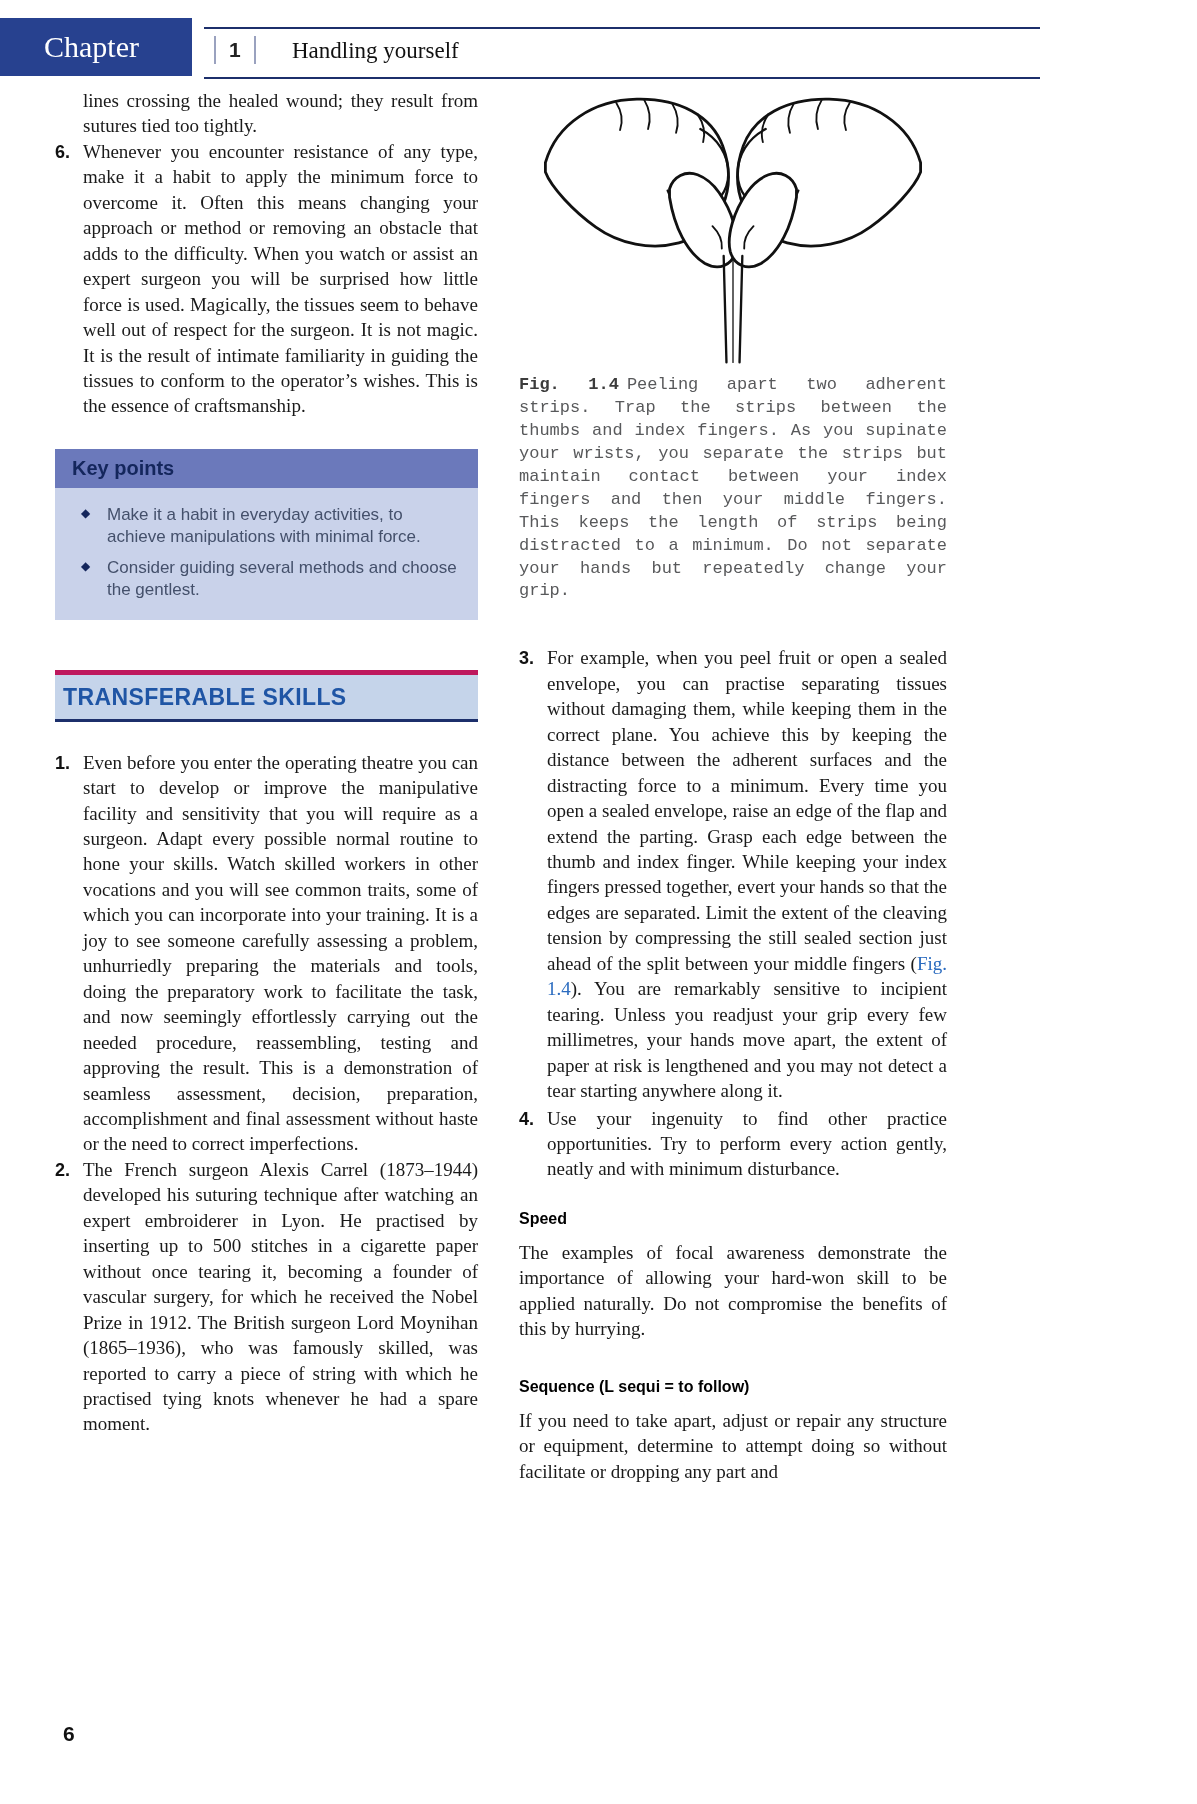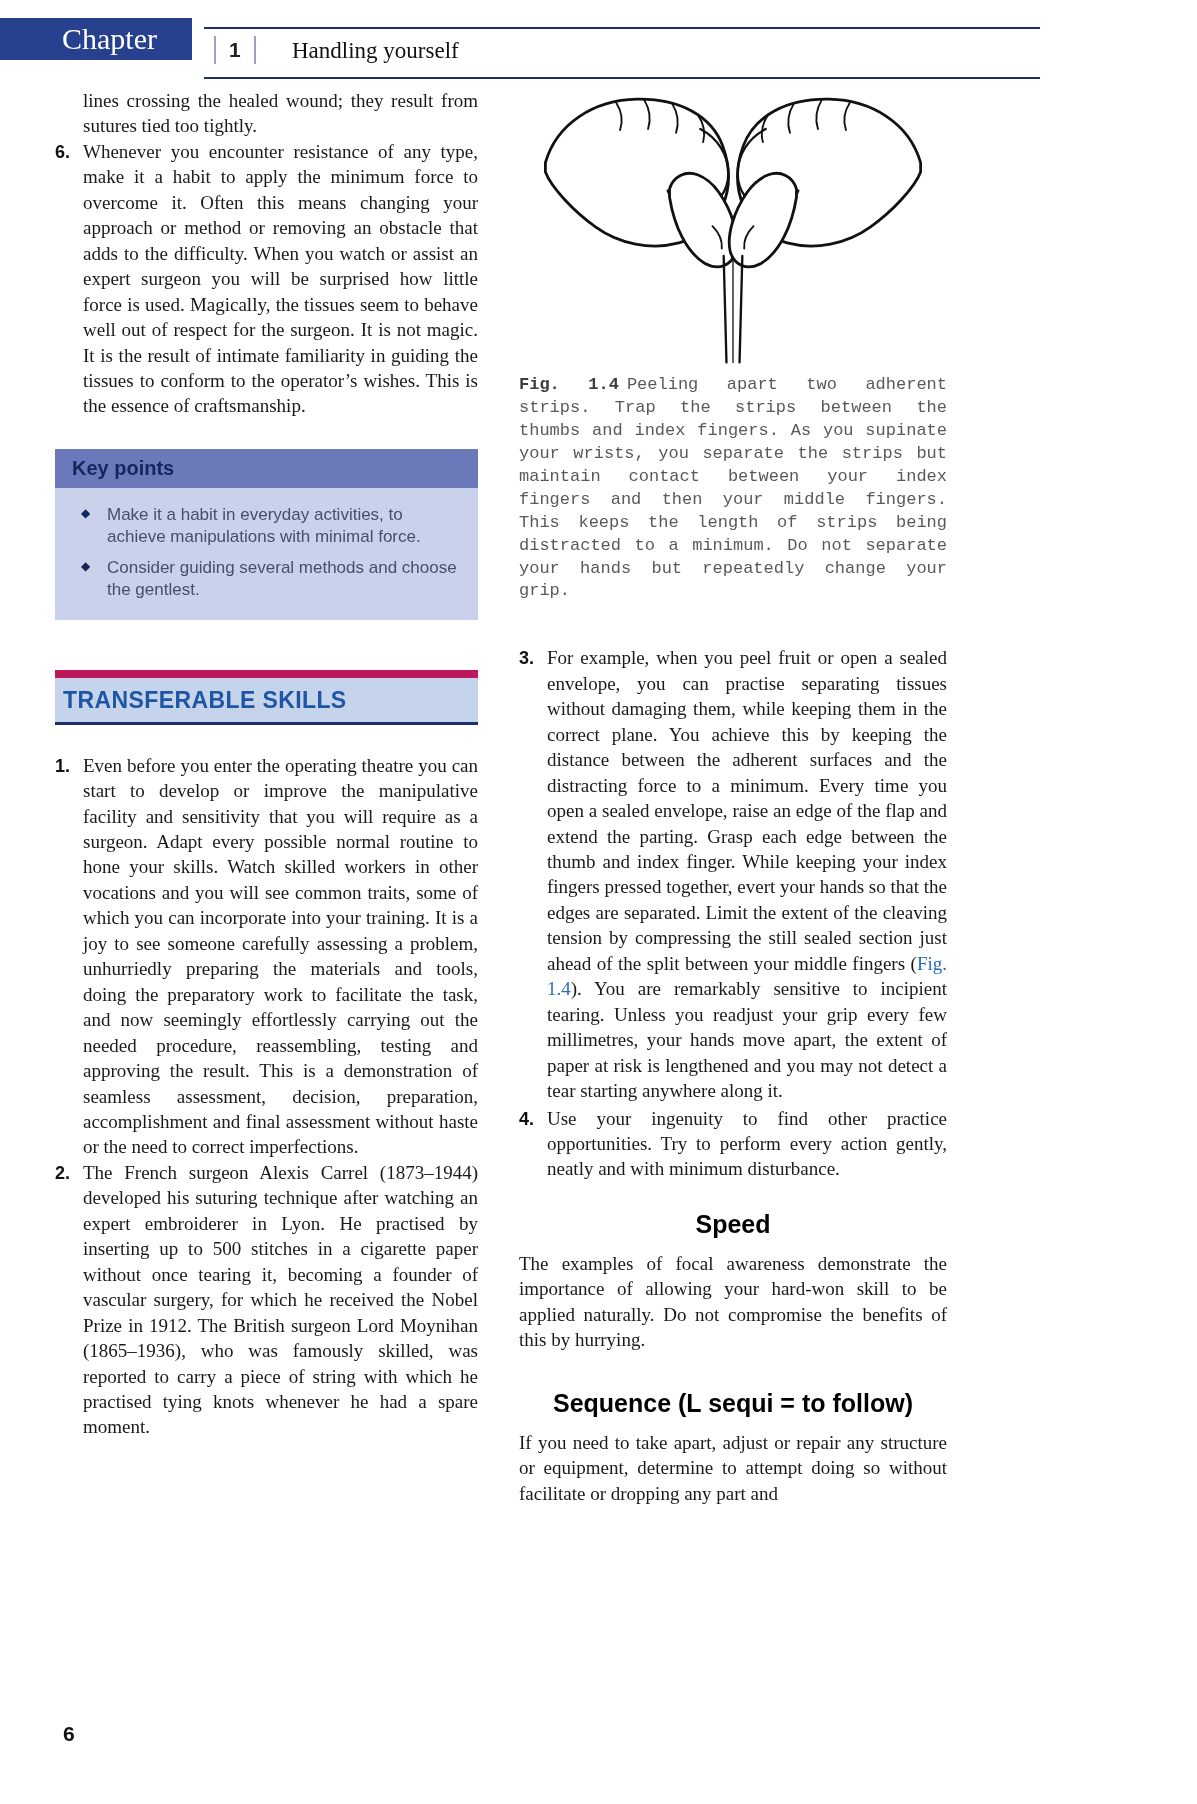--- a/index.html
+++ b/index.html
@@ -4,23 +4,23 @@
 <style>
   * { margin:0; padding:0; box-sizing:border-box; }
   html,body { background:#ffffff; }
   .page {
     position:relative; width:1197px; height:1804px; background:#ffffff;
     font-family:"Liberation Serif", serif; color:#1a1a1a; overflow:hidden;
   }
 
   
   .chapter-box {
-    position:absolute; left:0; top:18px; width:192px; height:42px;
+    position:absolute; left:0; top:18px; width:192px; height:58px;
     background:#27418f; color:#ffffff; display:flex; align-items:center;
-    padding-left:62px; font-size:30px; font-family:"Liberation Serif", serif;
+    padding-left:44px; font-size:30px; font-family:"Liberation Serif", serif;
   }
   .header-rule { position:absolute; left:204px; width:836px; height:2px; background:#1c2f6b; }
   .header-rule.top { top:27px; }
   .header-rule.bottom { top:77px; }
   .chapter-num {
     position:absolute; left:214px; top:36px; padding:2px 13px;
     border-left:2px solid #9aa2bf; border-right:2px solid #9aa2bf;
     font-family:"Liberation Sans", sans-serif; font-weight:bold; font-size:21px; color:#222;
   }
   .chapter-title { position:absolute; left:292px; top:38px; font-size:23px; color:#111; }
@@ -49,21 +49,21 @@
     background:#c9d2ea; padding:16px 16px 18px 16px;
     font-family:"Liberation Sans", sans-serif; font-size:17px; line-height:1.32; color:#44506b;
   }
   .kp-bullet { position:relative; padding-left:36px; margin-bottom:8px; }
   .kp-bullet:last-child { margin-bottom:0; }
   .kp-bullet .diamond { position:absolute; left:10px; top:2px; font-size:12px; color:#14265c; }
 
   
   .section-band {
     margin-top:50px; background:#c5d4ea;
-    border-top:8px solid #be185d; border-bottom:3px solid #1c2f6b;
+    border-top:5px solid #be185d; border-bottom:3px solid #1c2f6b;
     padding:9px 8px 8px 8px;
     font-family:"Liberation Sans", sans-serif; font-weight:bold; font-size:23px;
     color:#1f55a5; letter-spacing:0.4px;
   }
   .after-band { margin-top:28px; }
 
   
   .figure-wrap { width:428px; height:282px; display:flex; justify-content:center; align-items:flex-start; }
   .figure-wrap svg { display:block; }
   .ln { stroke:#111; stroke-width:2.5; fill:none; stroke-linecap:round; }
@@ -72,22 +72,22 @@
   .fig-caption {
     margin-top:4px; font-family:Liberation Mono, monospace;
     font-size:17px; line-height:1.35; color:#58595b; text-align:justify;
   }
   .fig-caption .fig-label { font-weight:bold; color:#3c3c3c; margin-right:8px; }
 
   
   .rc-item3 { margin-top:42px; }
   .rc-item4 { margin-top:2px; }
   .sub-heading {
-    font-family:"Liberation Sans", sans-serif; font-weight:bold; font-size:25px; color:#000;
-    margin-top:28px; margin-bottom:12px;text-align:center;
+    font-family:"Liberation Sans", sans-serif; font-weight:bold; font-size:16px; color:#000;
+    margin-top:28px; margin-bottom:12px;
   }
   .sub-heading .latin { }
   .sub-heading.sequence { margin-top:36px; }
 
   
   .page-number {
     position:absolute; left:63px; top:1722px;
     font-family:"Liberation Sans", sans-serif; font-weight:bold; font-size:21px; color:#111;
   }
 </style>

